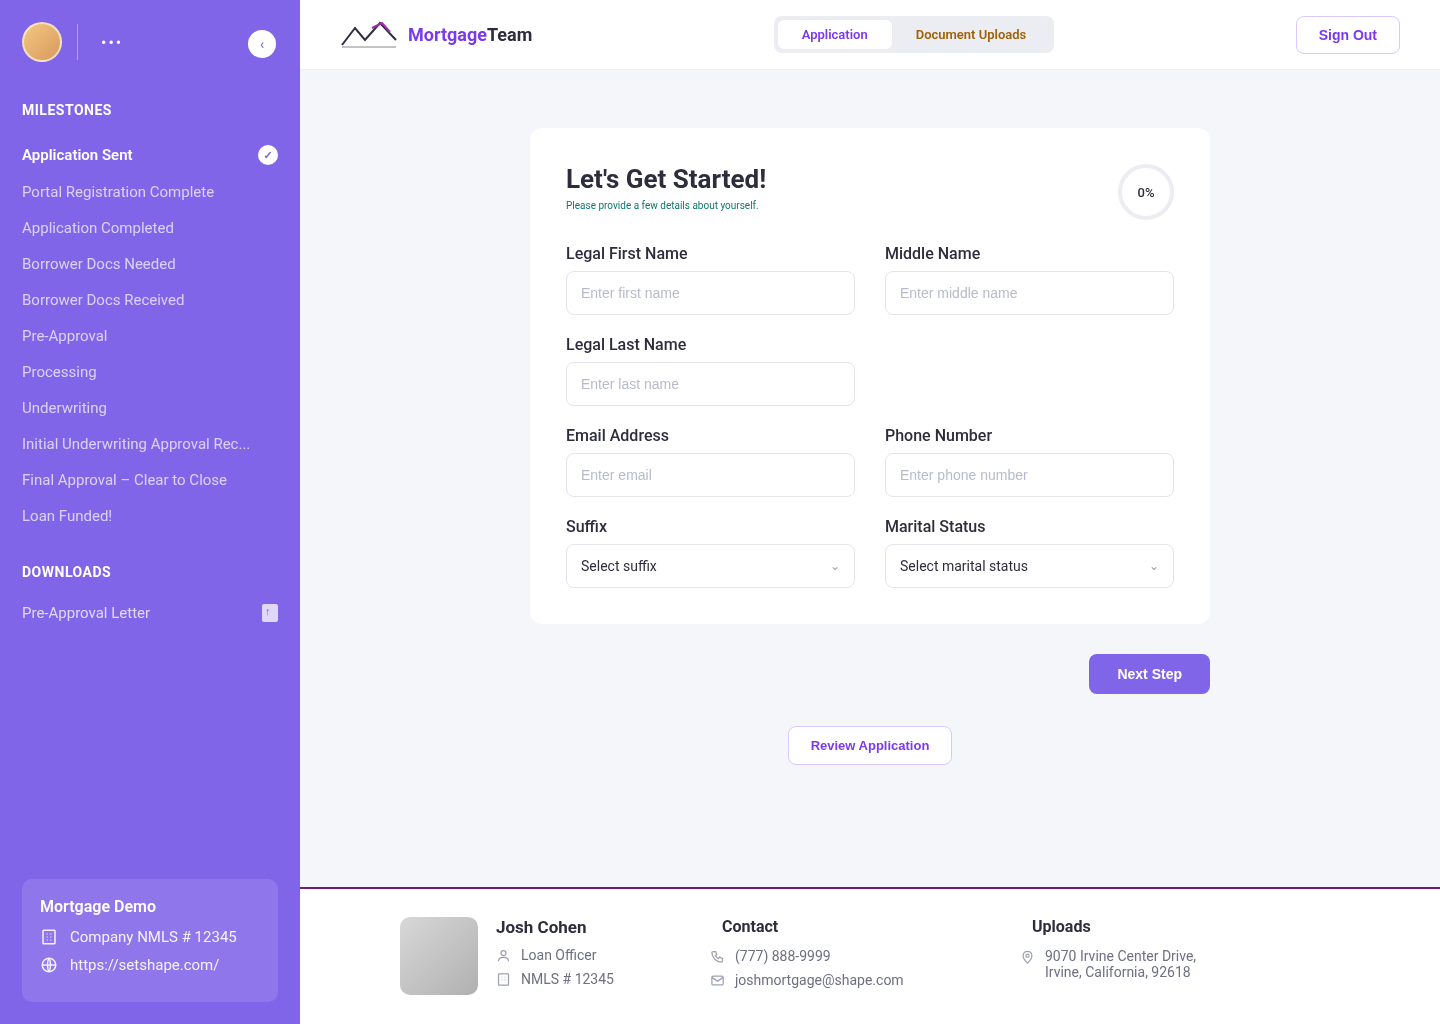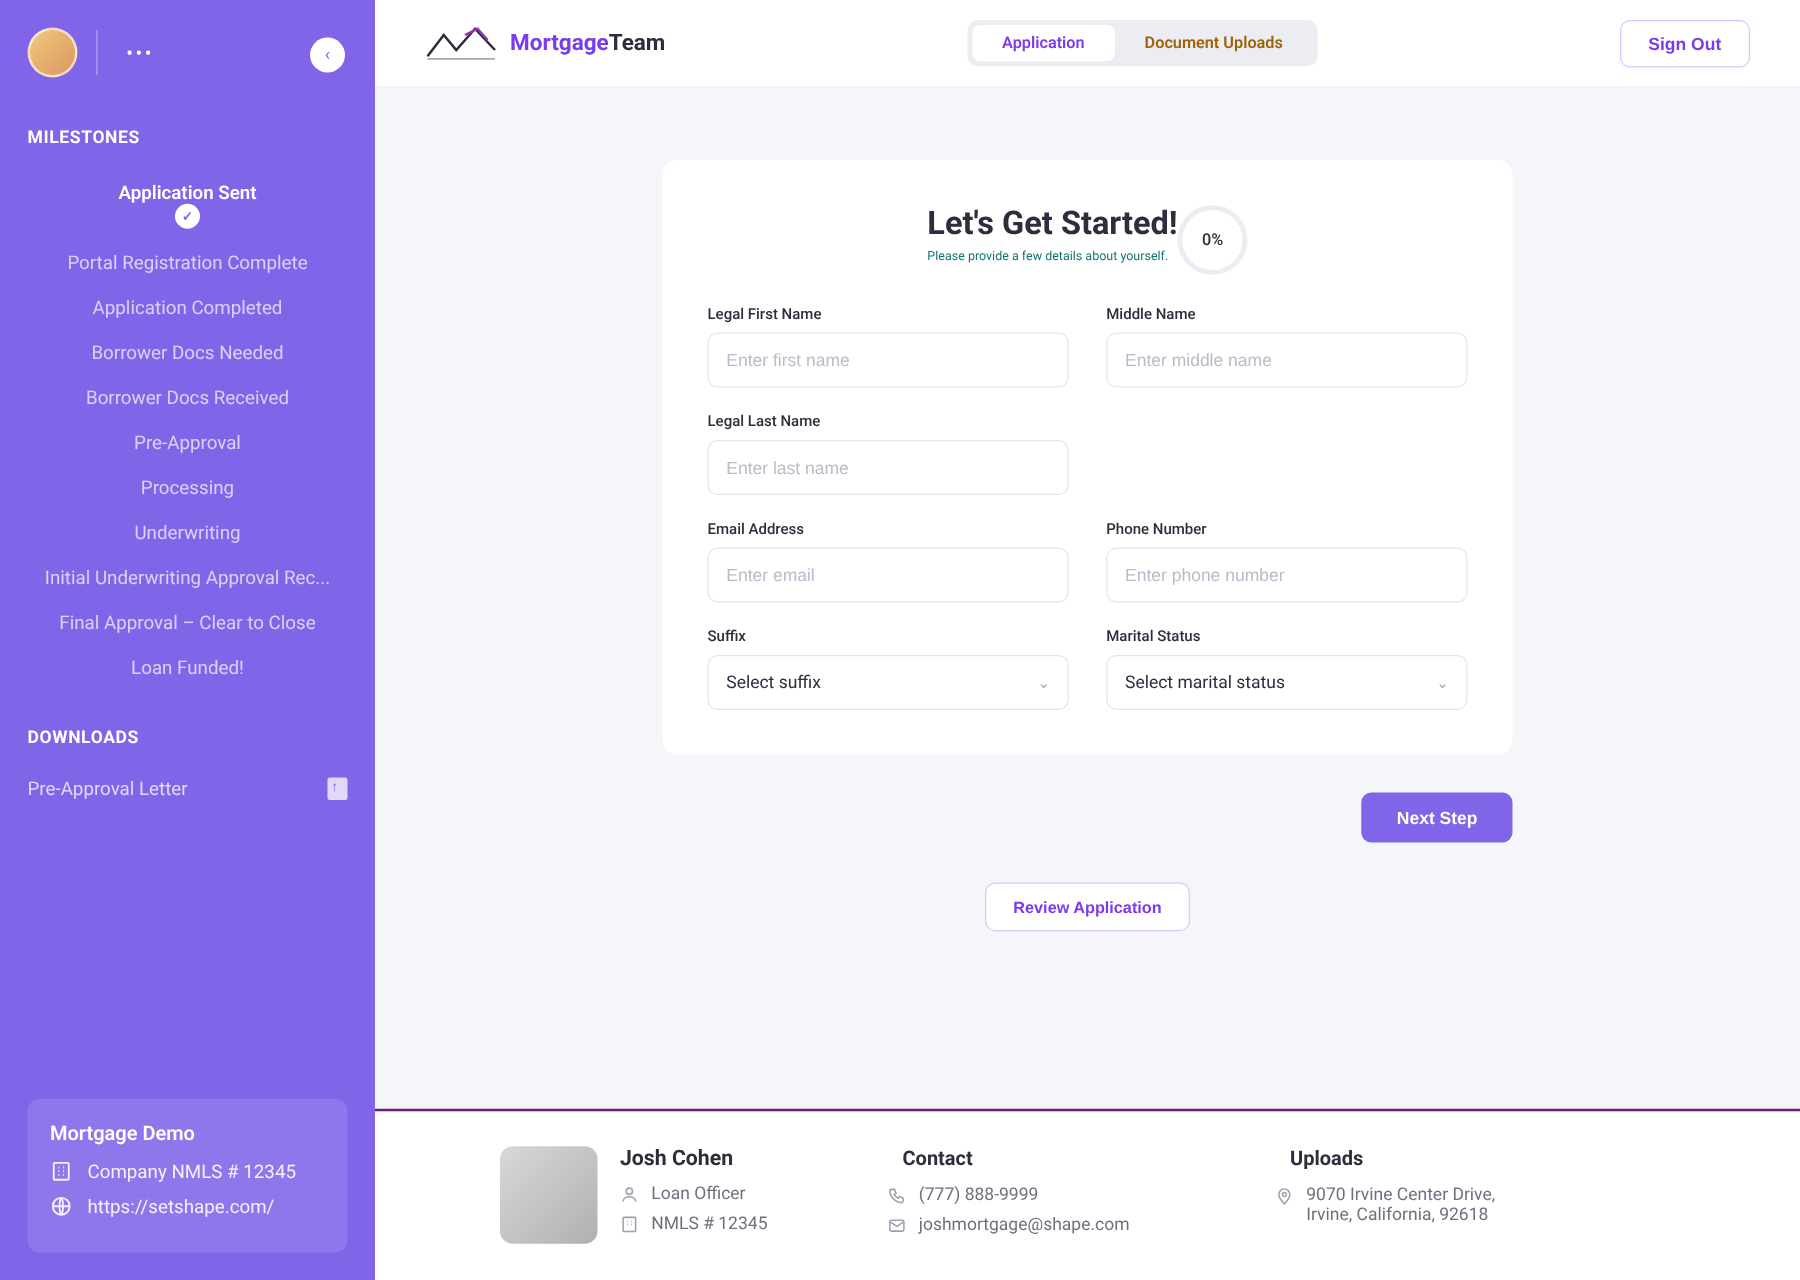--- a/index.html
+++ b/index.html
@@ -5,21 +5,21 @@
 * { box-sizing: border-box; margin: 0; padding: 0; }
 body { font-family: -apple-system, BlinkMacSystemFont, "Segoe UI", Roboto, sans-serif; background: #f5f6fa; width: 1440px; height: 1024px; overflow: hidden; display: flex; }
 .sidebar { width: 360px; background: #8065e9; color: #fff; display: flex; flex-direction: column; padding: 22px; position: relative; }
 .sidebar-top { display: flex; align-items: center; gap: 15px; margin-bottom: 40px; }
 .avatar-sm { width: 40px; height: 40px; border-radius: 50%; border: 2px solid rgba(255,255,255,0.6); background: linear-gradient(135deg, #f3c87e 0%, #d89860 100%); }
 .divider-v { width: 1px; height: 36px; background: rgba(255,255,255,0.4); }
 .more-btn { padding: 5px 8px; border-radius: 6px; cursor: pointer; color: #fff; font-size: 16px; letter-spacing: 2px; }
 .collapse-btn { position: absolute; right: 24px; top: 30px; width: 28px; height: 28px; background: #fff; border-radius: 50%; display: flex; align-items: center; justify-content: center; color: #8065e9; font-size: 14px; cursor: pointer; }
 .sec-title { font-size: 14px; font-weight: 700; letter-spacing: 0.5px; margin-bottom: 18px; }
 .milestone-list { }
-.milestone { font-size: 15px; padding: 9px 0; opacity: 0.7; display: flex; justify-content: space-between; align-items: center; cursor: pointer; flex-direction: column; }
+.milestone { font-size: 15px; padding: 9px 0; opacity: 0.7; display: flex; justify-content: space-between; align-items: center; cursor: pointer; }
 .milestone.active { opacity: 1; font-weight: 600; }
 .check-icon { width: 20px; height: 20px; border-radius: 50%; background: #fff; color: #8065e9; display: flex; align-items: center; justify-content: center; font-size: 11px; font-weight: bold; }
 .downloads-sec { margin-top: 30px; }
 .download-item { display: flex; justify-content: space-between; align-items: center; font-size: 15px; opacity: 0.75; padding: 6px 0; cursor: pointer; }
 .file-icon { width: 16px; height: 18px; background: #fff; border-radius: 2px; position: relative; }
 .file-icon::after { content: "↑"; position: absolute; left: 3px; top: 1px; font-size: 11px; color: #8065e9; }
 .company-card { margin-top: auto; background: rgba(255,255,255,0.12); border-radius: 10px; padding: 18px; font-size: 14px; }
 .company-card .cc-title { font-weight: 600; font-size: 16px; margin-bottom: 12px; }
 .cc-row { display: flex; align-items: center; gap: 12px; margin-bottom: 10px; opacity: 0.9; font-size: 15px; }
 .cc-row svg { width: 18px; height: 18px; flex-shrink: 0; }
@@ -30,26 +30,26 @@
 .logo svg { width: 60px; height: 30px; }
 .logo-text1 { color: #7a3aed; }
 .logo-text2 { color: #2d2d3d; }
 .tab-group { margin: 0 auto; display: flex; background: #ebedf3; border-radius: 8px; padding: 4px; }
 .tab { padding: 7px 24px; font-size: 13px; font-weight: 600; color: #a16207; border-radius: 6px; cursor: pointer; }
 .tab.active { background: #fff; color: #7c3aed; }
 .signout { border: 1px solid #d9c8ff; color: #7c3aed; background: #fff; padding: 10px 22px; border-radius: 8px; font-weight: 600; font-size: 14px; cursor: pointer; }
 
 .content { flex: 1; overflow: auto; padding: 58px 0 40px; display: flex; flex-direction: column; align-items: center; }
 .card { background: #fff; border-radius: 12px; width: 680px; padding: 36px; position: relative; }
-.card-head { display: flex; justify-content: center; align-items: flex-start; margin-bottom: 24px; }
+.card-head { display: flex; justify-content: space-between; align-items: flex-start; margin-bottom: 24px; }
 .card-title { font-size: 26px; font-weight: 700; color: #2d2d3d; margin-bottom: 6px; }
 .card-sub { color: #0f766e; font-size: 10px; }
 .progress-ring { width: 56px; height: 56px; border: 4px solid #ebedf3; border-radius: 50%; display: flex; align-items: center; justify-content: center; font-size: 13px; font-weight: 500; color: #2d2d3d; flex-shrink: 0; }
 .form-grid { display: grid; grid-template-columns: 1fr 1fr; gap: 20px 30px; }
-.field label { font-size: 12px; color: #2d2d3d; font-weight: 500; display: block; margin-bottom: 8px; }
+.field label { font-size: 16px; color: #2d2d3d; font-weight: 500; display: block; margin-bottom: 8px; }
 .input, .select { width: 100%; height: 44px; border: 1px solid #e3e5ee; border-radius: 8px; padding: 0 14px; font-size: 14px; color: #2d2d3d; background: #fff; }
 .input::placeholder { color: #b8bbc9; }
 .select { display: flex; align-items: center; justify-content: space-between; color: #2d2d3d; cursor: pointer; }
 .select .sel-text { color: #2d2d3d; }
 .select .chev { color: #9ea1b0; font-size: 12px; }
 .actions { display: flex; justify-content: flex-end; margin-top: 30px; width: 680px; }
 .next-btn { background: #8065e9; color: #fff; border: none; padding: 12px 28px; border-radius: 8px; font-weight: 600; font-size: 14px; cursor: pointer; }
 .review-btn { margin-top: 32px; background: #fff; color: #7c3aed; border: 1px solid #d9c8ff; padding: 11px 22px; border-radius: 8px; font-weight: 600; font-size: 13px; cursor: pointer; }
 
 .footer { background: #fff; padding: 28px 100px; display: grid; grid-template-columns: 300px 300px 320px; gap: 10px; border-top: 2px solid #701a75; }

